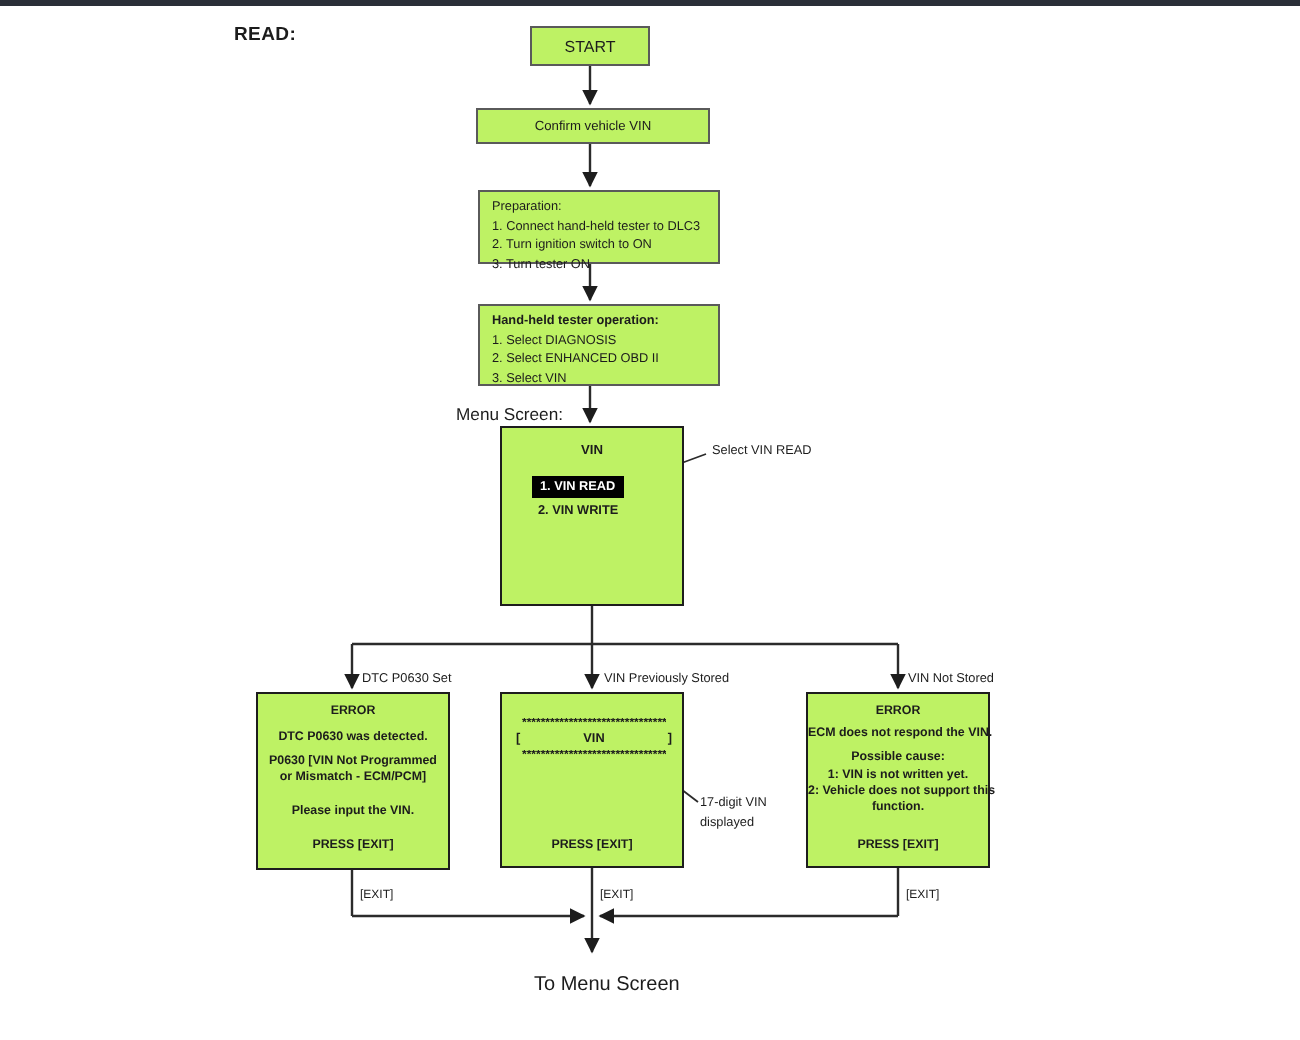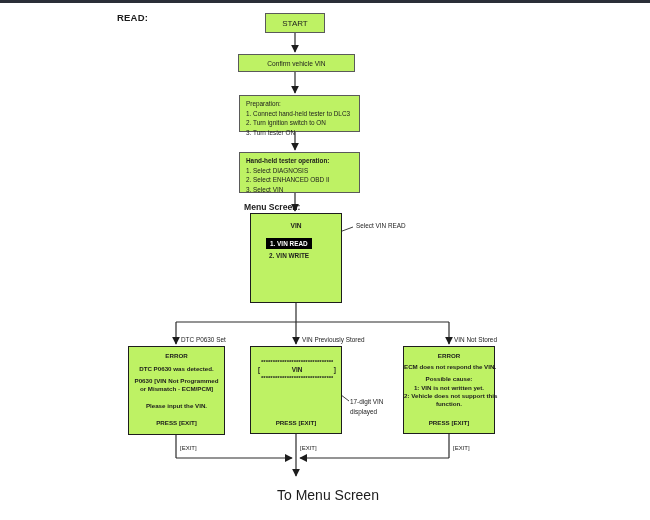--- a/index.html
+++ b/index.html
@@ -79,21 +79,21 @@
     <div class="t65">3. Turn tester ON</div>
   </div>
 
   <div class="box listbox" style="left:239px; top:152px; width:121px; height:41px;">
     <div class="t65b">Hand-held tester operation:</div>
     <div class="t65">1. Select DIAGNOSIS</div>
     <div class="t65">2. Select ENHANCED OBD II</div>
     <div class="t65">3. Select VIN</div>
   </div>
 
-  <div class="abs" style="left:244px; top:202px; font-size:8.6px; font-weight:bold;">Menu Screen:</div>
+  <div class="abs" style="left:228px; top:202px; font-size:8.6px; font-weight:normal;">Menu Screen:</div>
 
   <div class="box thick" style="left:250px; top:213px; width:92px; height:90px;">
     <div class="menu-inner-title">VIN</div>
     <div class="sel-bar">1. VIN READ</div>
     <div class="item2">2. VIN WRITE</div>
   </div>
 
   <div class="abs small-note" style="left:356px; top:222px;">Select VIN READ</div>
 
   <div class="abs small-note" style="left:181px; top:336px;">DTC P0630 Set</div>
@@ -130,15 +130,15 @@
     <div class="errline" style="top:37px;">1: VIN is not written yet.</div>
     <div class="errline" style="top:45px;">2: Vehicle does not support this</div>
     <div class="errline" style="top:53px;">function.</div>
     <div class="errline" style="top:72px;">PRESS [EXIT]</div>
   </div>
 
   <div class="abs small-note" style="left:180px; top:445px; font-size:6px;">[EXIT]</div>
   <div class="abs small-note" style="left:300px; top:445px; font-size:6px;">[EXIT]</div>
   <div class="abs small-note" style="left:453px; top:445px; font-size:6px;">[EXIT]</div>
 
-  <div class="abs" style="left:277px; top:487px; font-size:14px;">To Menu Screen</div>
+  <div class="abs" style="left:267px; top:487px; font-size:10px;">To Menu Screen</div>
 
 </div>
 
 </body></html>

